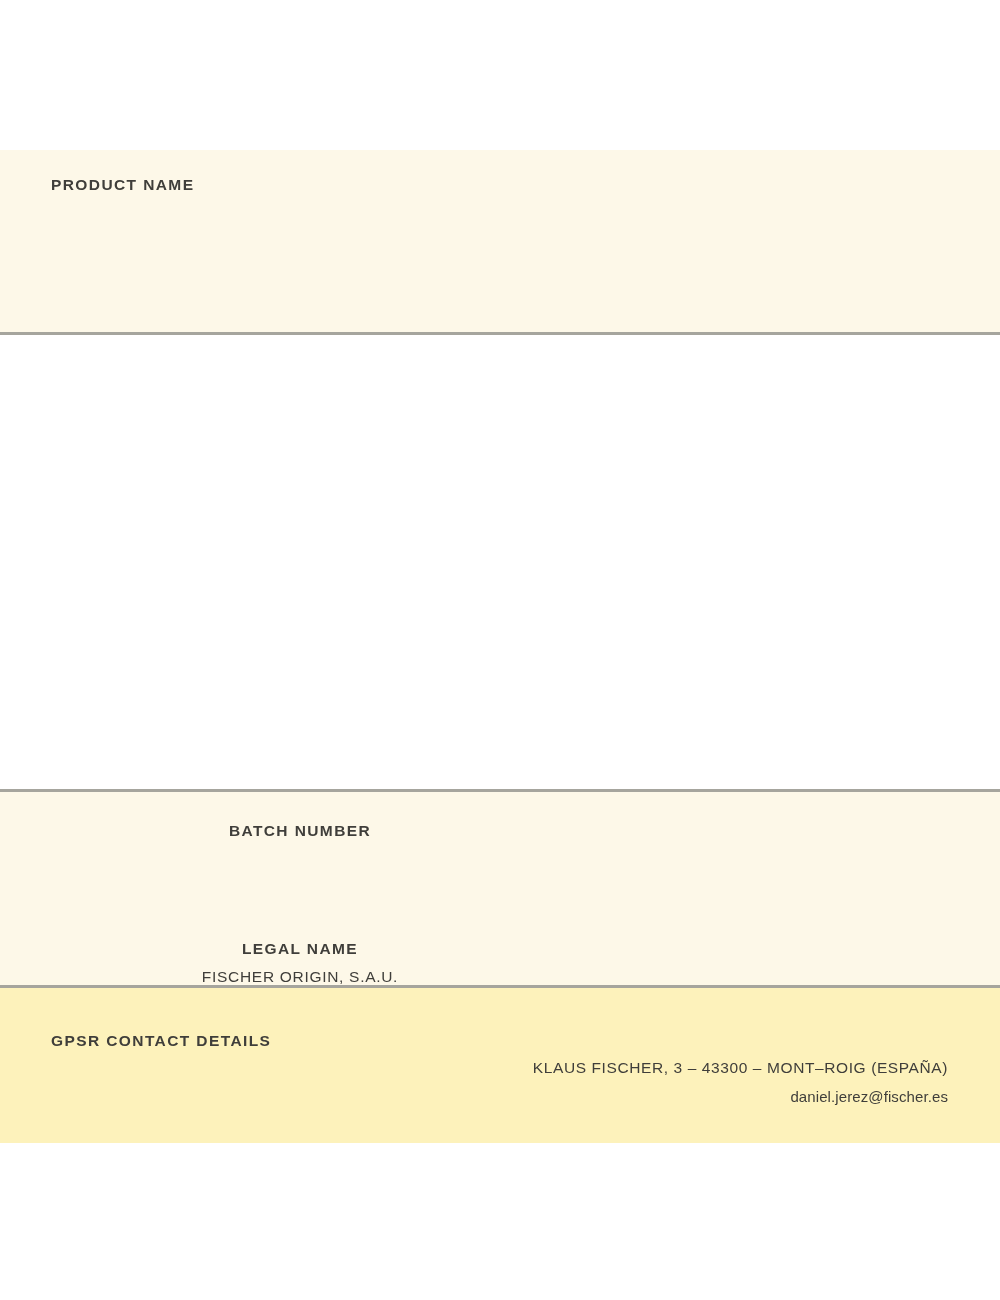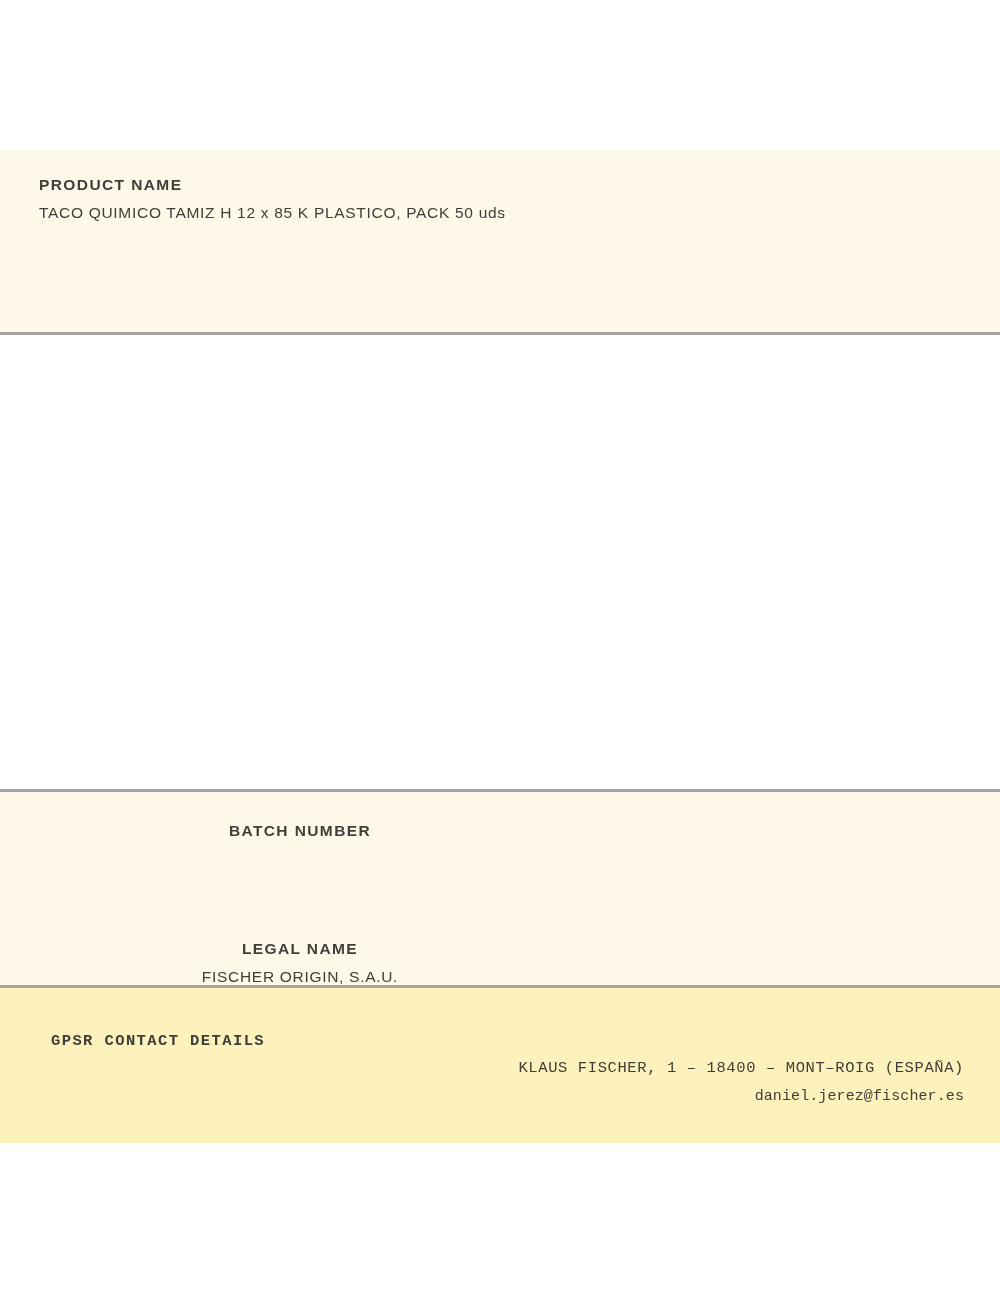--- a/index.html
+++ b/index.html
@@ -15,21 +15,21 @@
     overflow: hidden;
   }
   .spacer-top { height: 150px; }
   .spacer-mid { height: 454px; }
 
   
   .section-product {
     background: #fdf8e8;
     height: 185px;
     border-bottom: 3px solid #a6a59d;
-    padding-left: 39px;
+    padding-left: 51px;
     padding-right: 50px;
     box-sizing: border-box;
     padding-top: 27px;
   }
   .field-label {
     font-weight: 700;
     font-size: 15.5px;
     letter-spacing: 1.4px;
     line-height: 16px;
   }
@@ -62,22 +62,21 @@
     text-align: center;
   }
   .batch-col .field-label { margin-bottom: 12px; }
   .batch-col .field-value { min-height: 16px; }
 
   
   .section-gpsr {
     background: #fdf2bb;
     height: 155px;
     box-sizing: border-box;
-    padding: 45px 36px 0 51px;
-    font-family: Liberation Mono, monospace;
+    padding: 45px 52px 0 51px;
   }
   .gpsr-label {
     font-weight: 700;
     font-size: 15.5px;
     letter-spacing: 1.4px;
     line-height: 16px;
     margin-bottom: 11px;
   }
   .gpsr-address {
     text-align: right;
@@ -94,21 +93,20 @@
   }
 </style>
 </head>
 <body>
 
 <div class="spacer-top"></div>
 
 <div class="section-product">
   <div class="field-group">
     <div class="field-label">PRODUCT NAME</div>
-    <div class="field-value">TACO QUIMICO TAMIZ H 12 x 85 K PLASTICO, PACK 50 uds</div>
   </div>
 </div>
 
 <div class="spacer-mid"></div>
 
 <div class="section-batch">
   <div class="batch-inner">
     <div class="batch-row batch-row-1">
       <div class="batch-col">
         <div class="field-label">BATCH NUMBER</div>
@@ -122,15 +120,15 @@
       <div class="batch-col">
         <div class="field-label">LEGAL NAME</div>
         <div class="field-value">FISCHER ORIGIN, S.A.U.</div>
       </div>
     </div>
   </div>
 </div>
 
 <div class="section-gpsr">
   <div class="gpsr-label">GPSR CONTACT DETAILS</div>
-  <div class="gpsr-address">KLAUS FISCHER, 1 – 18400 – MONT–ROIG (ESPAÑA)</div>
+  <div class="gpsr-address">KLAUS FISCHER, 3 – 43300 – MONT–ROIG (ESPAÑA)</div>
   <div class="gpsr-email">daniel.jerez@fischer.es</div>
 </div>
 
 </body></html>

